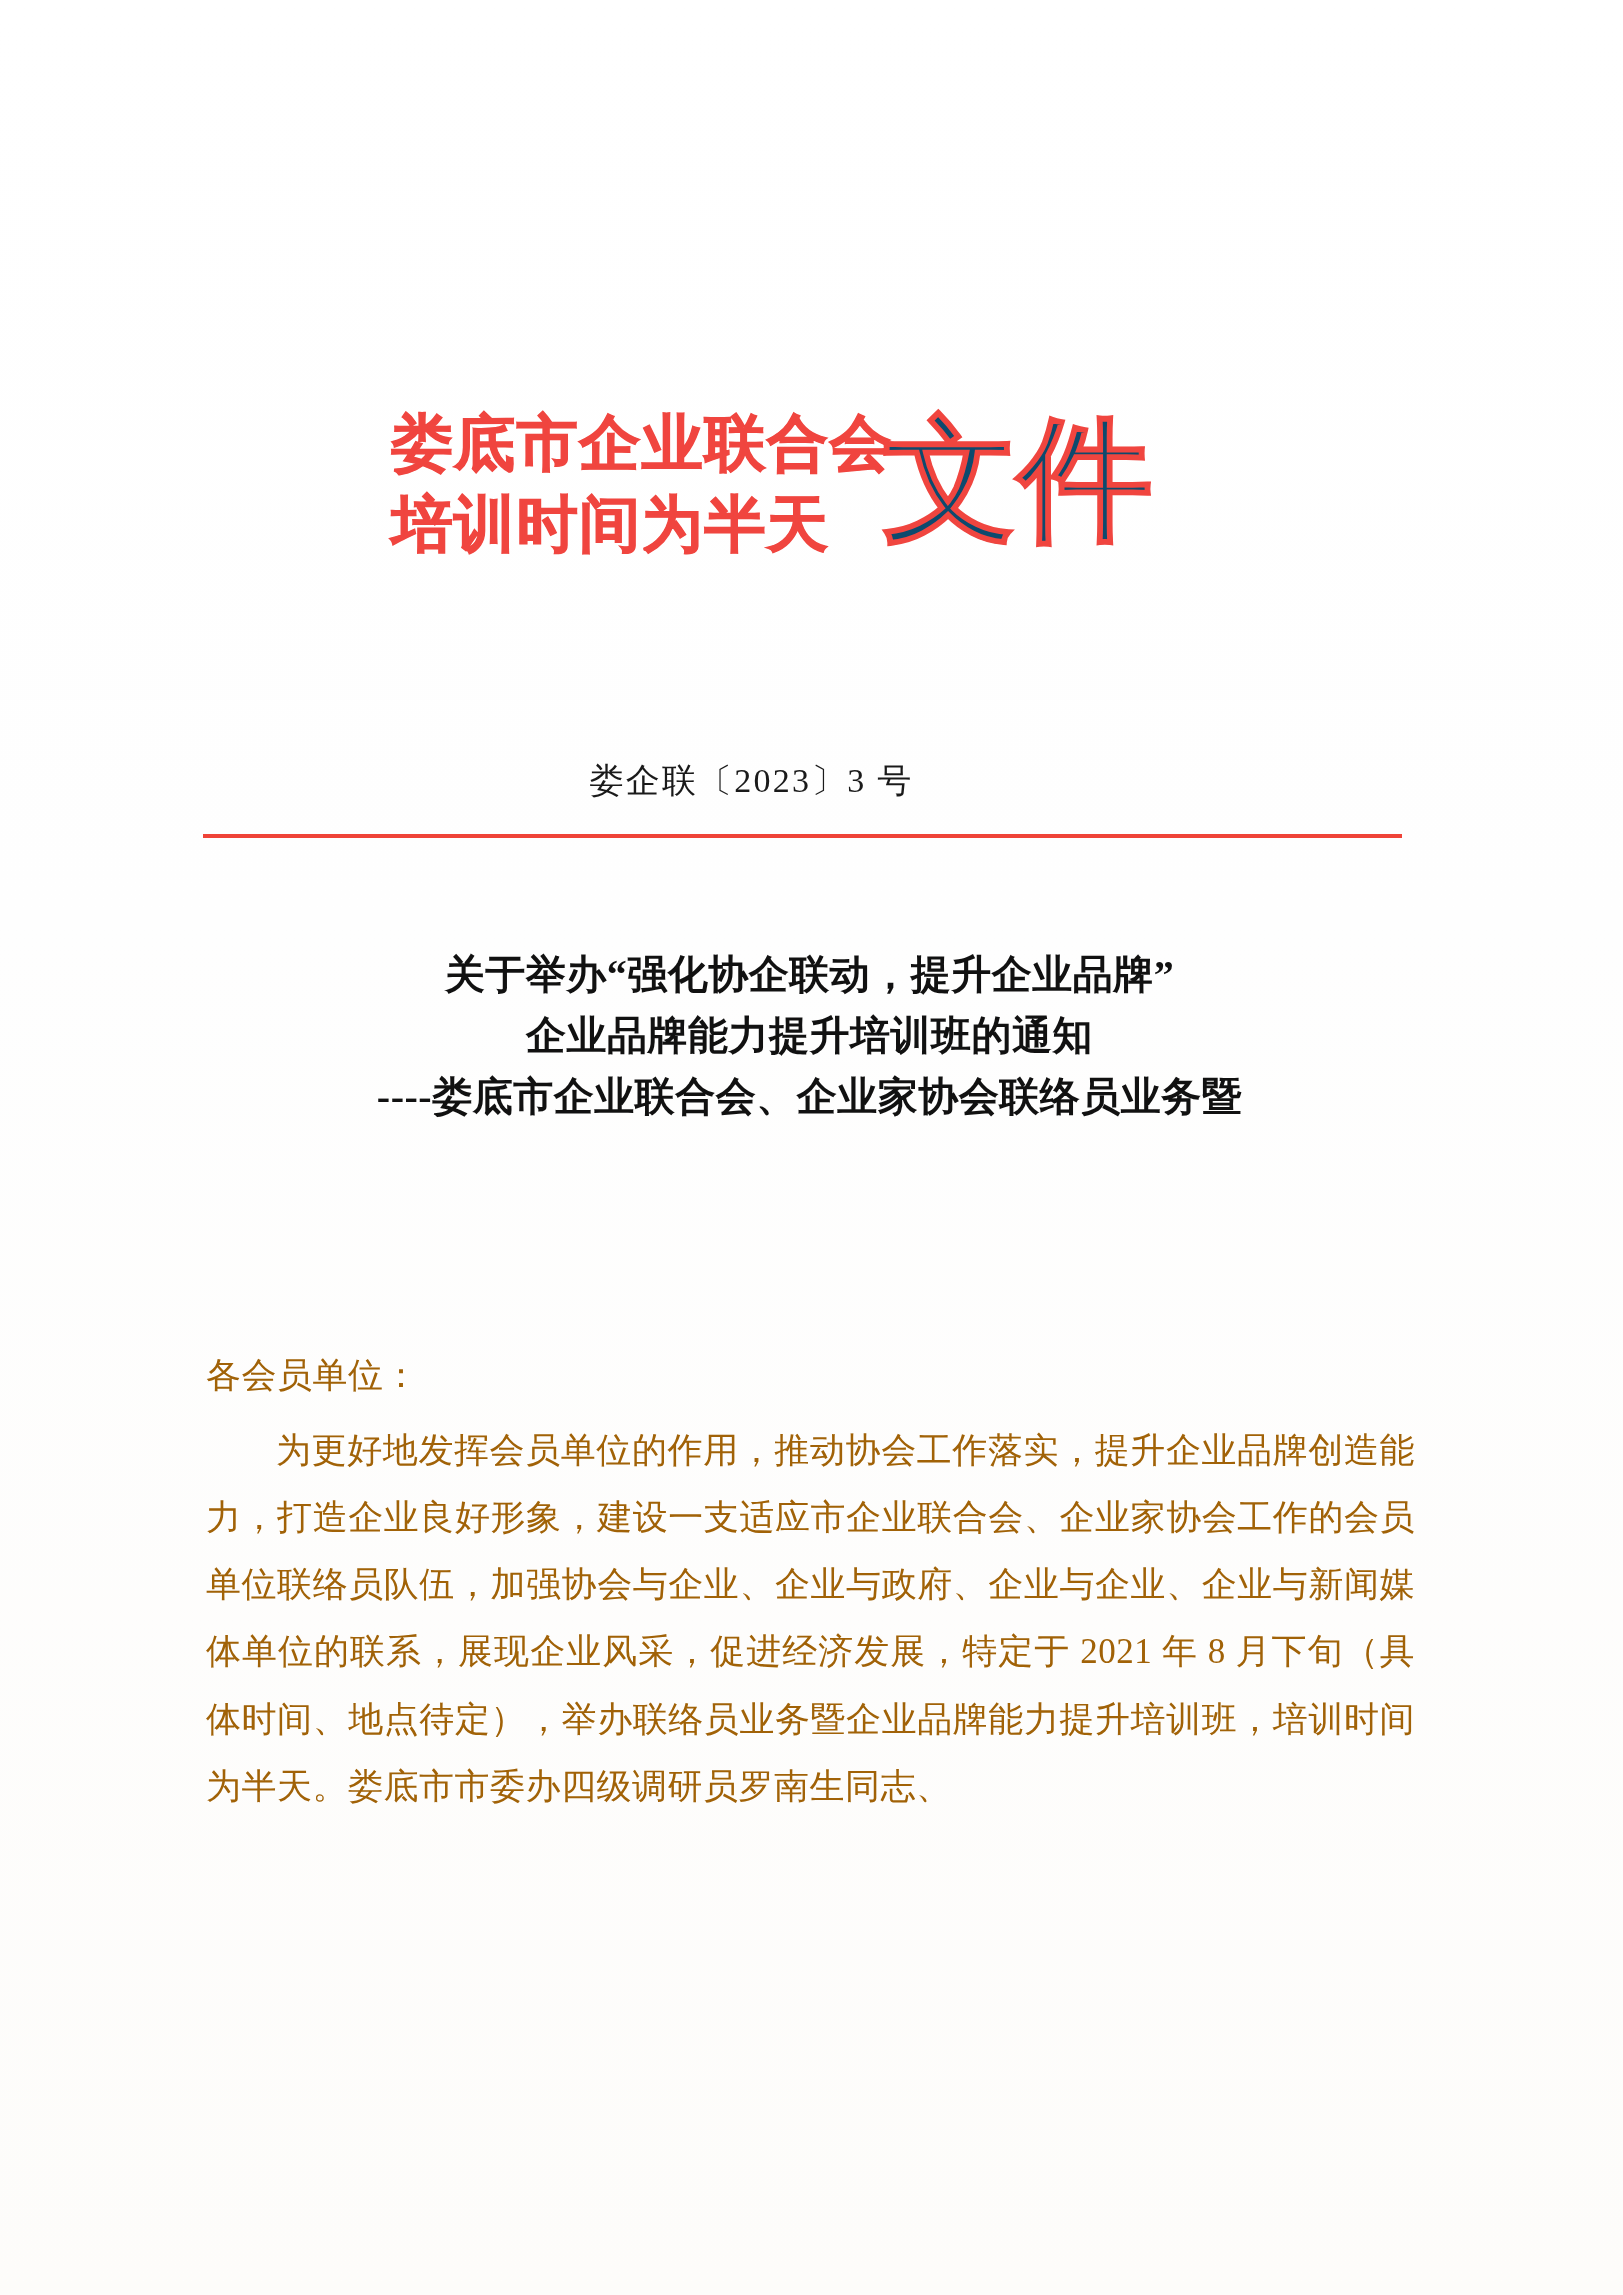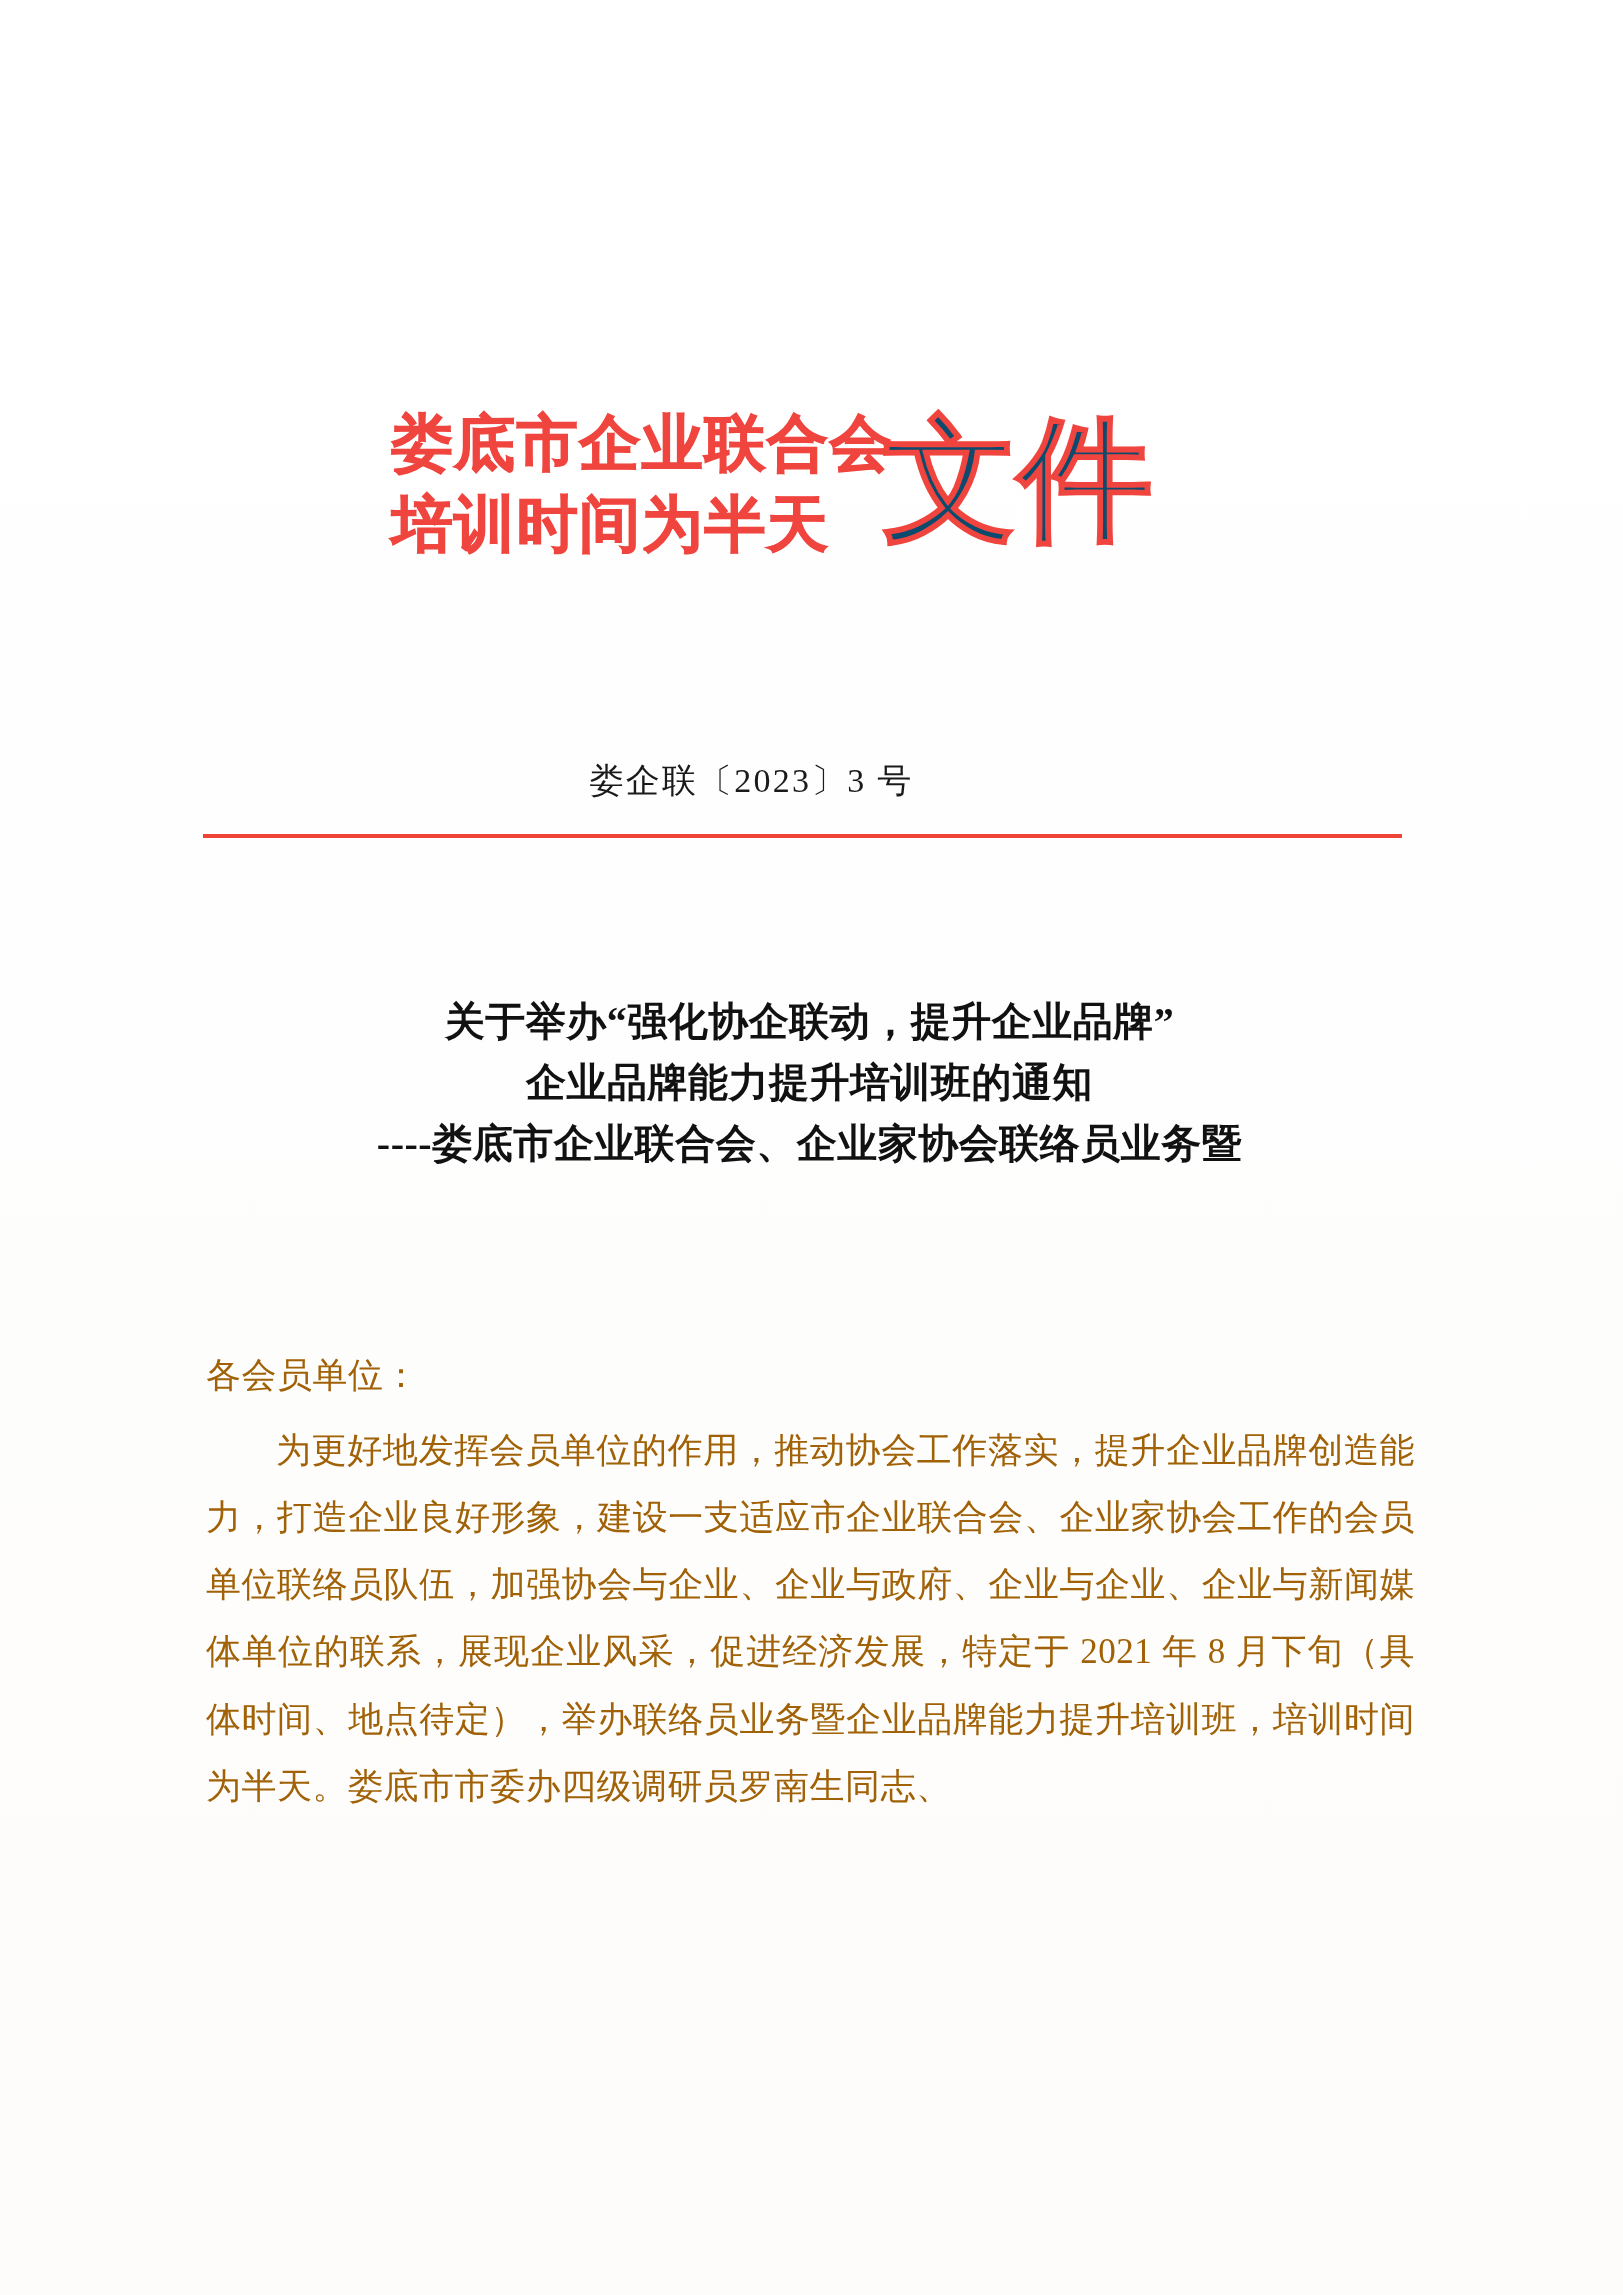--- a/index.html
+++ b/index.html
@@ -92,21 +92,21 @@
     top: 834px;
     left: 203px;
     width: 1199px;
     height: 3.8px;
     background: #ef4338;
   }
 
   
   .title-block {
     position: absolute;
-    top: 992px;
+    top: 945px;
     left: 206px;
     width: 1207px;
     text-align: center;
     font-family: "Liberation Serif", "DejaVu Serif", serif;
     font-weight: bold;
     font-size: 40px;
     line-height: 1.52;
     color: #111111;
     letter-spacing: 0.5px;
   }

